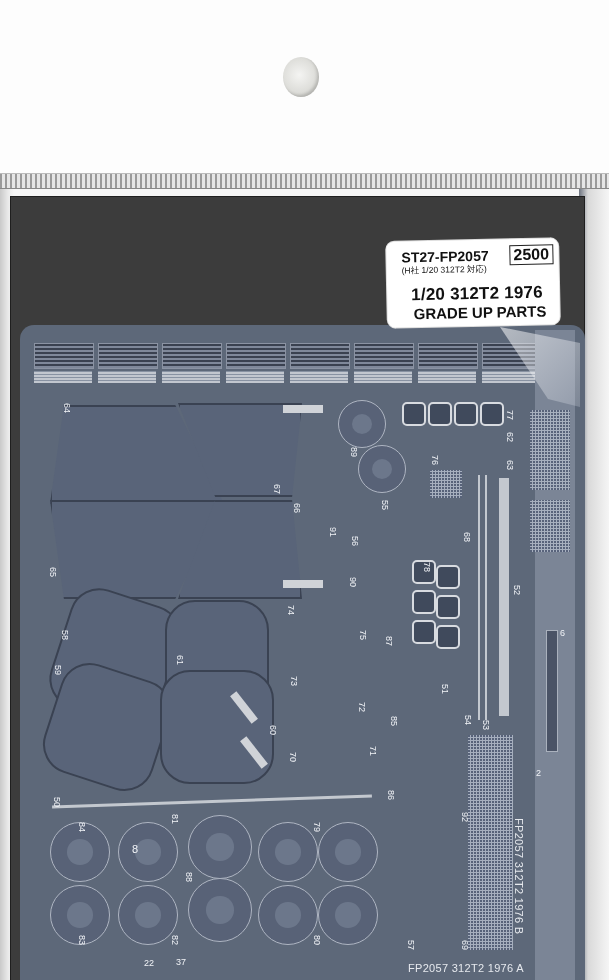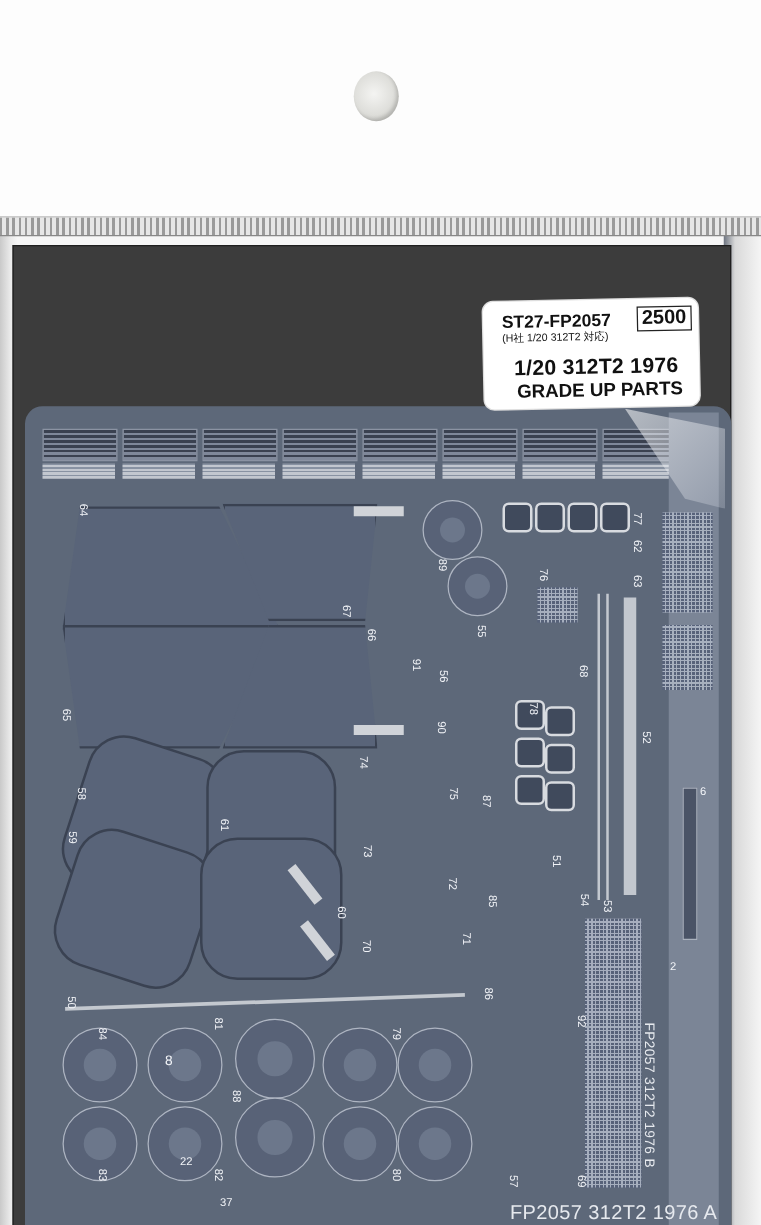--- a/index.html
+++ b/index.html
@@ -19,21 +19,21 @@
   .grille-row{position:absolute;left:14px;top:18px;display:flex;gap:4px;}
   .grille{height:24px;background:repeating-linear-gradient(180deg,#3a4150 0 2px,#7f889a 2px 4px);border:1px solid #8b93a3;}
   .grille2{height:12px;margin-top:2px;background:repeating-linear-gradient(180deg,#8892a2 0 1px,#c2c7cf 1px 3px);}
   .part-label{position:absolute;color:#f1f3f7;font-size:9px;}
   .panel{position:absolute;border:2px solid #3a4252;background:#596479;}
   .circle-part{position:absolute;border-radius:50%;border:1.5px solid #aeb5c2;background:#586277;}
   .circle-part::after{content:"";position:absolute;left:28%;top:28%;width:44%;height:44%;border-radius:50%;background:#6c778b;}
   .hex{position:absolute;width:20px;height:20px;border:2px solid #d8dbe0;border-radius:5px;background:#404a5c;}
   .mesh{position:absolute;background:repeating-linear-gradient(90deg,#57627a 0 2px,#aab3c2 2px 3px),repeating-linear-gradient(0deg,#57627a 0 2px,#aab3c2 2px 3px);background-blend-mode:lighten;opacity:.95;}
   .bar{position:absolute;background:#c3c8cf;}
-  .tag-text{position:absolute;color:#e6e9ee;font-size:16px;letter-spacing:.3px;}
+  .tag-text{position:absolute;color:#e6e9ee;font-size:11px;letter-spacing:.3px;}
   .vtext{writing-mode:vertical-rl;}
   .strip-right{position:absolute;left:535px;top:330px;width:40px;height:650px;background:#7b8596;}
   .film{position:absolute;left:500px;top:327px;width:80px;height:80px;background:linear-gradient(135deg,rgba(255,255,255,.55),rgba(220,225,235,.25));clip-path:polygon(0 0,100% 20%,100% 100%,60% 90%);}
 </style>
 </head>
 <body>
 
 <div class="hanger-hole"></div>
 <div class="bag-edge"></div>
 <div class="bag-right"></div>
@@ -177,15 +177,15 @@
 <span class="part-label vtext" style="left:460px;top:812px;">92</span>
 <span class="part-label vtext" style="left:77px;top:822px;">84</span>
 <span class="part-label vtext" style="left:170px;top:814px;">81</span>
 <span class="part-label vtext" style="left:184px;top:872px;">88</span>
 <span class="part-label vtext" style="left:312px;top:822px;">79</span>
 <span class="part-label vtext" style="left:77px;top:935px;">83</span>
 <span class="part-label vtext" style="left:170px;top:935px;">82</span>
 <span class="part-label vtext" style="left:312px;top:935px;">80</span>
 <span class="part-label vtext" style="left:406px;top:940px;">57</span>
 <span class="part-label vtext" style="left:460px;top:940px;">69</span>
-<span class="part-label" style="left:144px;top:924px;">22</span>
+<span class="part-label" style="left:144px;top:958px;">22</span>
 <span class="part-label" style="left:176px;top:957px;">37</span>
 <span class="part-label" style="left:132px;top:843px;font-size:11px;">8</span>
 
 </body></html>

